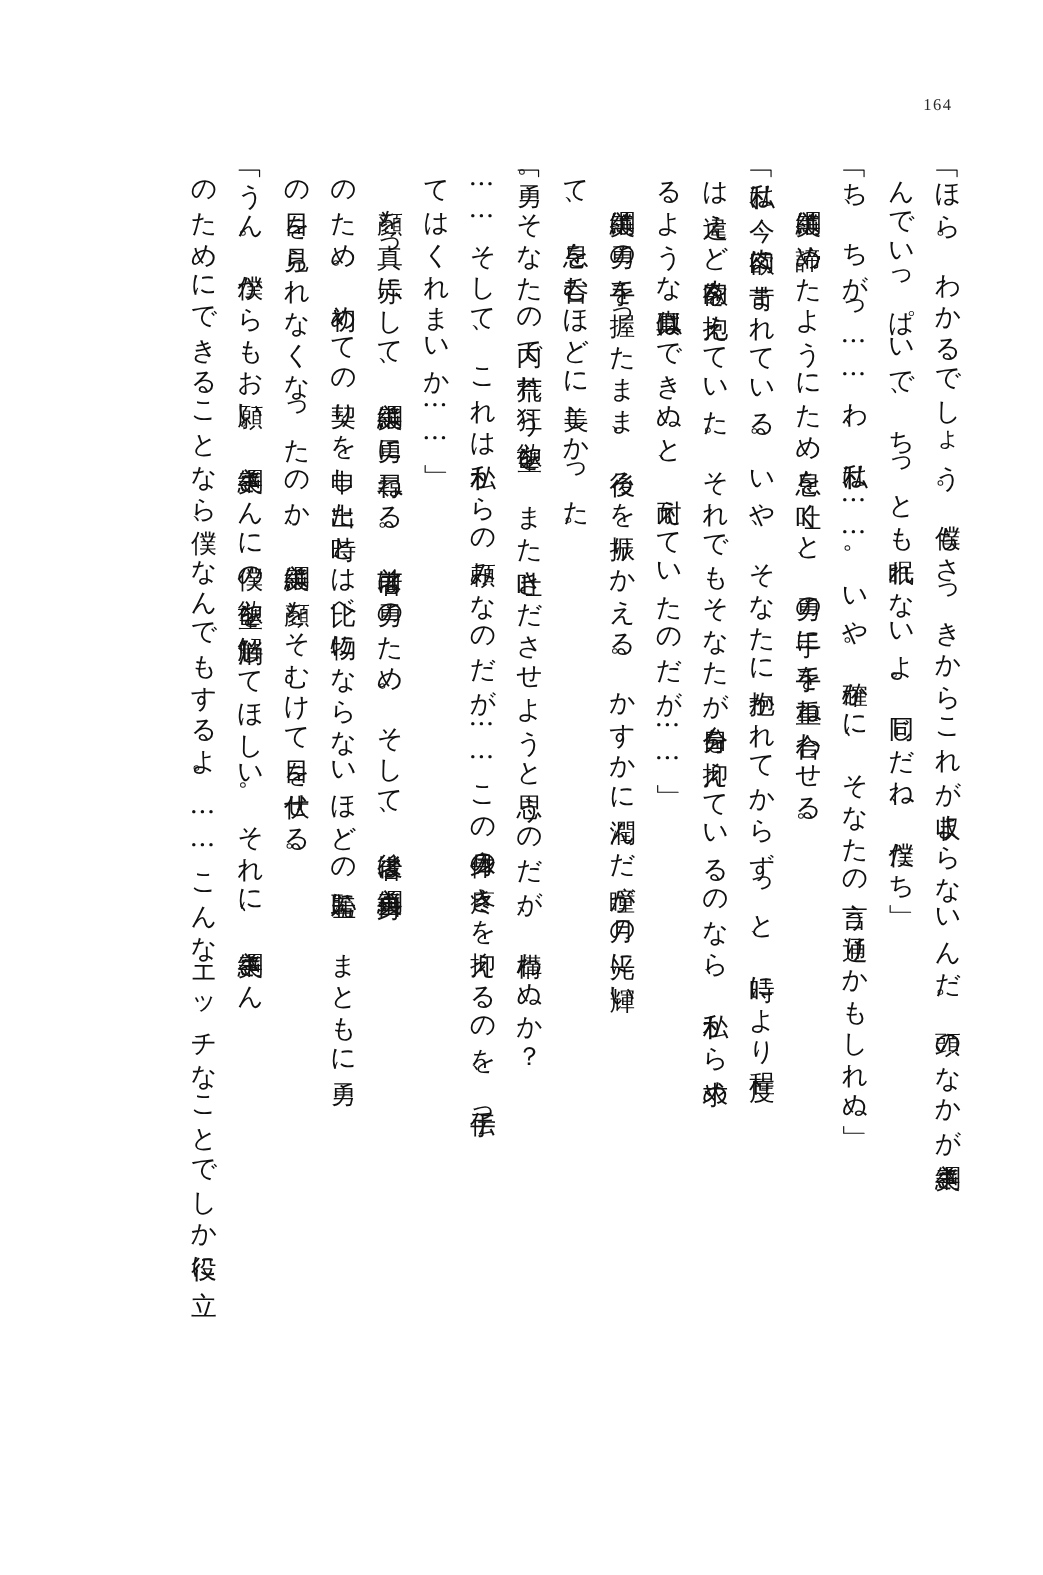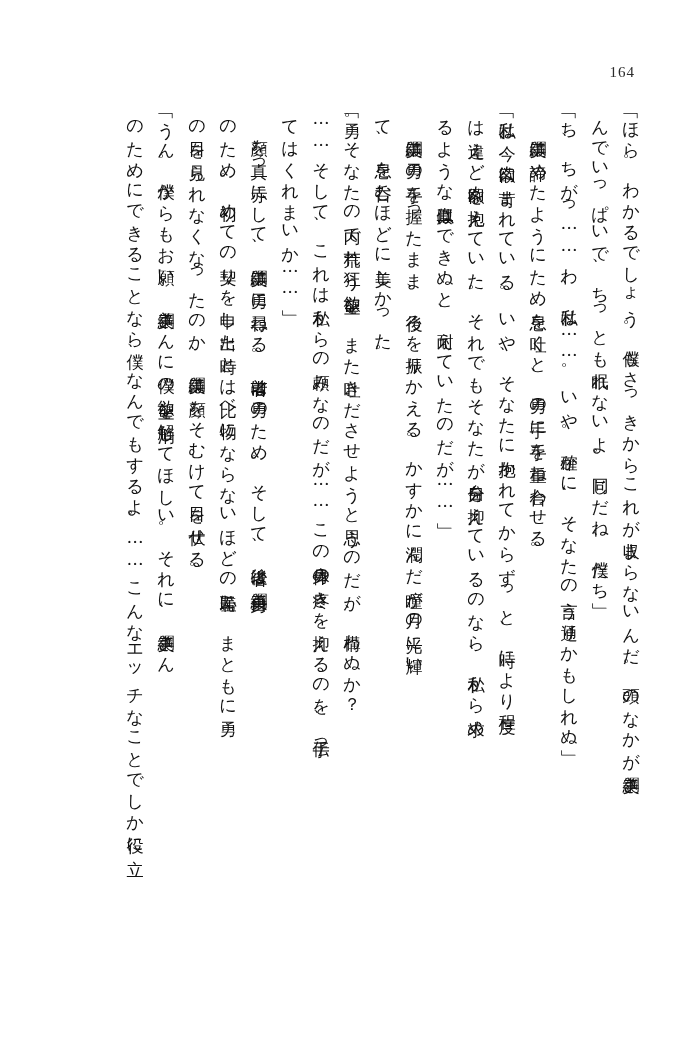--- a/index.html
+++ b/index.html
@@ -18,21 +18,21 @@
     position: relative;
     width: 695px;
     height: 1050px;
     background: #ffffff;
   }
   #page-number {
     position: absolute;
     top: 64px;
     right: 60px;
     font-family: "Liberation Serif", "DejaVu Serif", serif;
-    font-size: 15px;
+    font-size: 11px;
     letter-spacing: 1px;
     color: #2b2b2b;
   }
   #text-body {
     position: absolute;
     top: 108px;
     right: 56px;
     left: 56px;
     height: 880px;
     display: flex;

